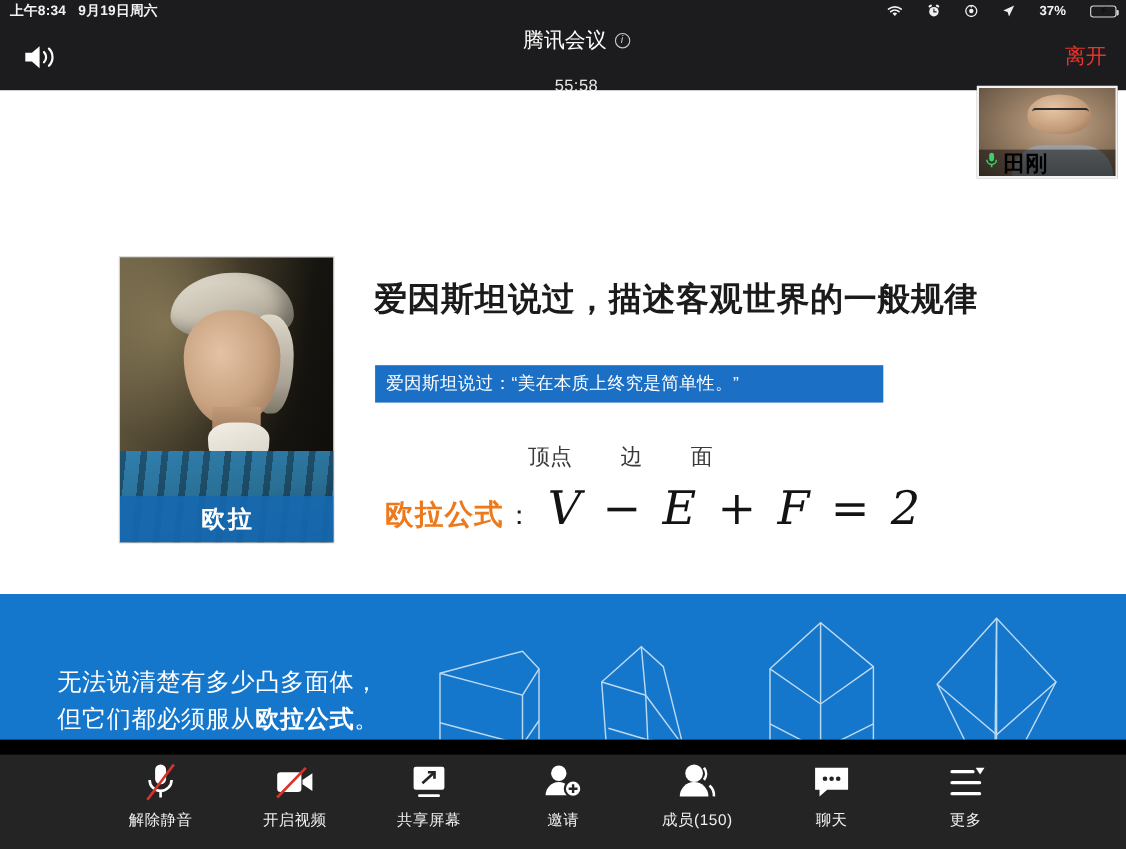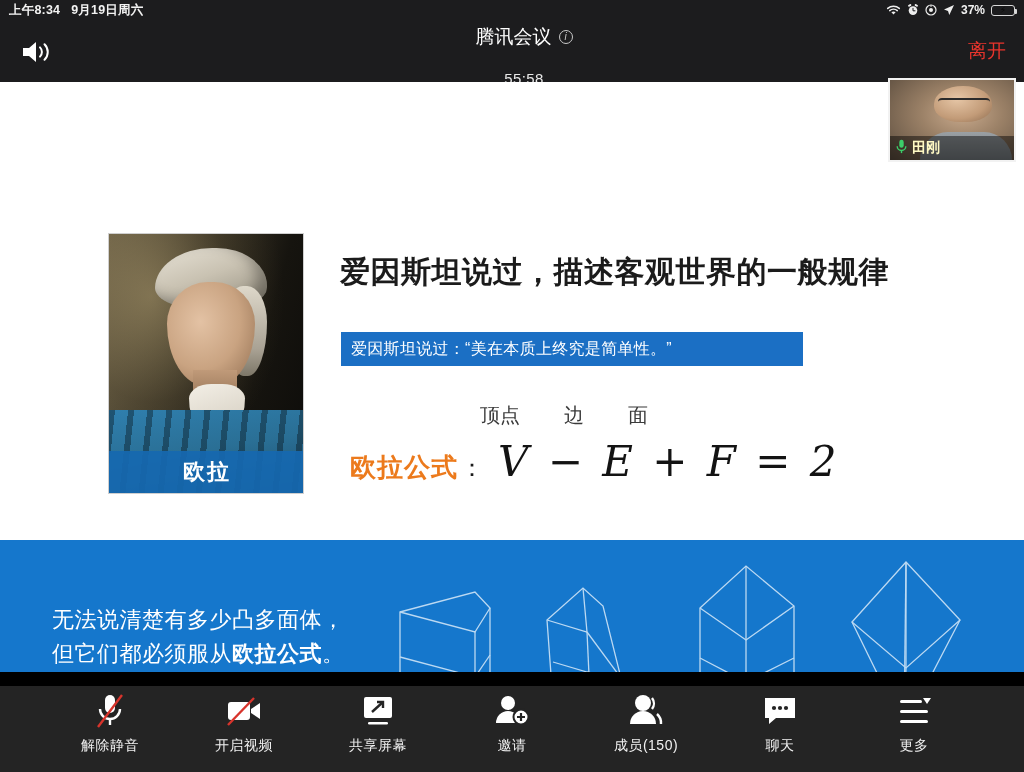--- a/index.html
+++ b/index.html
@@ -12,21 +12,21 @@
   #screen { position: relative; width: 1024px; height: 772px; background: #000; }
 
   
   .statusbar {
     position: absolute; left: 0; top: 0; width: 1024px; height: 20px;
     background: #1c1c1e; color: #f2f2f2;
     display: flex; align-items: center; justify-content: space-between;
     padding: 0 9px; font-size: 12.5px; font-weight: bold;
   }
   .sb-left { display: flex; align-items: center; gap: 11px; letter-spacing: .2px; }
-  .sb-right { display: flex; align-items: center; gap: 6px; font-size: 12px; }
+  .sb-right { display: flex; align-items: center; gap: 22px; font-size: 12px; }
   .sb-icon { display: inline-flex; align-items: center; }
   .battery {
     position: relative; width: 24px; height: 11px;
     border: 1.3px solid #d8d8d8; border-radius: 3px; padding: 1px;
   }
   .battery::after {
     content: ""; position: absolute; right: -3.4px; top: 3px;
     width: 2px; height: 5px; background: #d8d8d8; border-radius: 0 1px 1px 0;
   }
   .battery-fill { height: 100%; background: #4cd964; border-radius: 1px; }
@@ -149,21 +149,21 @@
     color: #ffffff; font-size: 22px; line-height: 1.55; letter-spacing: .5px;
   }
   .blue-text b { font-weight: bold; }
   .shapes { position: absolute; left: 380px; top: 10px; width: 620px; height: 200px; }
   .shapes svg { width: 100%; height: 100%; }
 
   
   .toolbar {
     position: absolute; left: 0; bottom: 0; width: 1024px; height: 86px;
     background: #242424;
-    display: flex; align-items: center; justify-content: center; gap: 38px;
+    display: flex; align-items: center; justify-content: center; gap: 26px;
     padding-bottom: 4px;
   }
   .tool {
     width: 96px; height: 70px; display: flex; flex-direction: column;
     align-items: center; justify-content: flex-start; gap: 7px; cursor: pointer;
   }
   .tool .ticon { height: 38px; display: flex; align-items: flex-end; justify-content: center; }
   .tool .tlabel { color: #f0f0f0; font-size: 14px; letter-spacing: .5px; }
 </style>
 </head>
@@ -313,21 +313,21 @@
     <div style="position:absolute;left:48px;top:18px;width:52px;height:11px;border-top:2px solid #2b2b2b;border-radius:4px;"></div>
     <div style="position:absolute;left:30px;top:52px;width:92px;height:32px;background:linear-gradient(180deg,#9aa0a4,#6e7478);border-radius:28px 28px 0 0;"></div>
     <div style="position:absolute;left:0;bottom:0;width:128px;height:24px;background:rgba(0,0,0,.45);display:flex;align-items:center;gap:5px;padding-left:6px;">
       <span>
         <svg width="11" height="15" viewBox="0 0 11 15">
             <rect x="3.3" y="0.8" width="4.4" height="8" rx="2.2" fill="#3ccf6a"></rect>
             <path d="M1.2 7.2a4.3 4.3 0 0 0 8.6 0" stroke="#3ccf6a" stroke-width="1.4" fill="none"></path>
             <path d="M5.5 11.5v2.6" stroke="#3ccf6a" stroke-width="1.4"></path>
           </svg>
       </span>
-      <span style="color:#fef9c3;font-size:14px;font-weight:bold;text-align:center;">田刚</span>
+      <span style="color:#000000;font-size:20px;font-weight:bold;text-align:center;">田刚</span>
     </div>
   </div>
 
   <div class="toolbar">
 
     <div class="tool">
       <span class="ticon">
         <svg width="34" height="38" viewBox="0 0 34 38">
           <rect x="12" y="3" width="10" height="18" rx="5" fill="#fff"></rect>
           <path d="M7 17a10 10 0 0 0 20 0" stroke="#fff" stroke-width="2.4" fill="none"></path>

